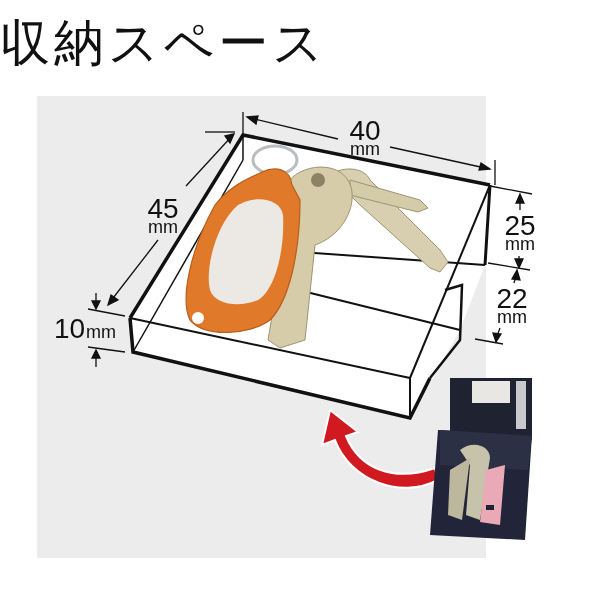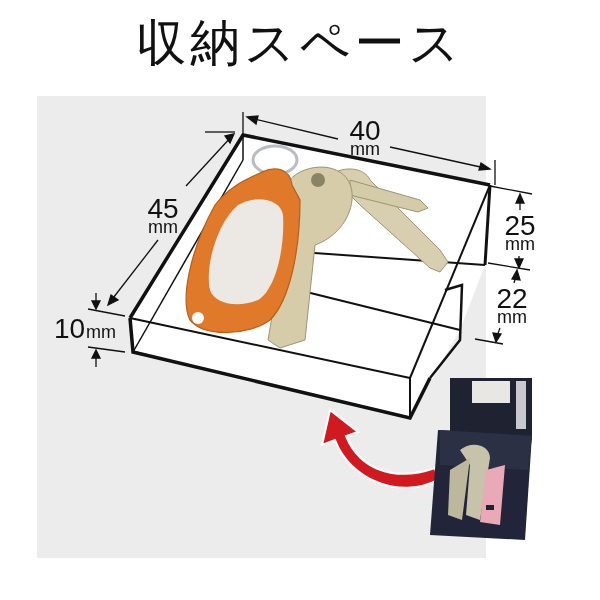--- a/index.html
+++ b/index.html
@@ -1,18 +1,18 @@
 <!DOCTYPE html>
 <html><head>
 <meta charset="utf-8">
 <style>
   html, body { margin: 0; padding: 0; background: #ffffff; }
   body { width: 600px; height: 600px; position: relative; overflow: hidden;
          font-family: "DejaVu Sans", "Liberation Sans", sans-serif; }
-  .title { position: absolute; left: 0; top: 8px; width: 600px; text-align: center;
+  .title { position: absolute; left: 0; top: 8px; width: 600px; text-align: left;
            font-size: 50px; font-weight: 500; color: #111111; letter-spacing: 4px; line-height: 70px; }
   .panel-bg { position: absolute; left: 37px; top: 96px; width: 449px; height: 462px; background: #ececec; }
   svg.art { position: absolute; left: 0; top: 0; }
   .dim { font-family: "Liberation Sans", sans-serif; fill: #111; }
 </style>
 </head>
 <body>
 
 <div class="title">収納スペース</div>
 <div class="panel-bg"></div>

